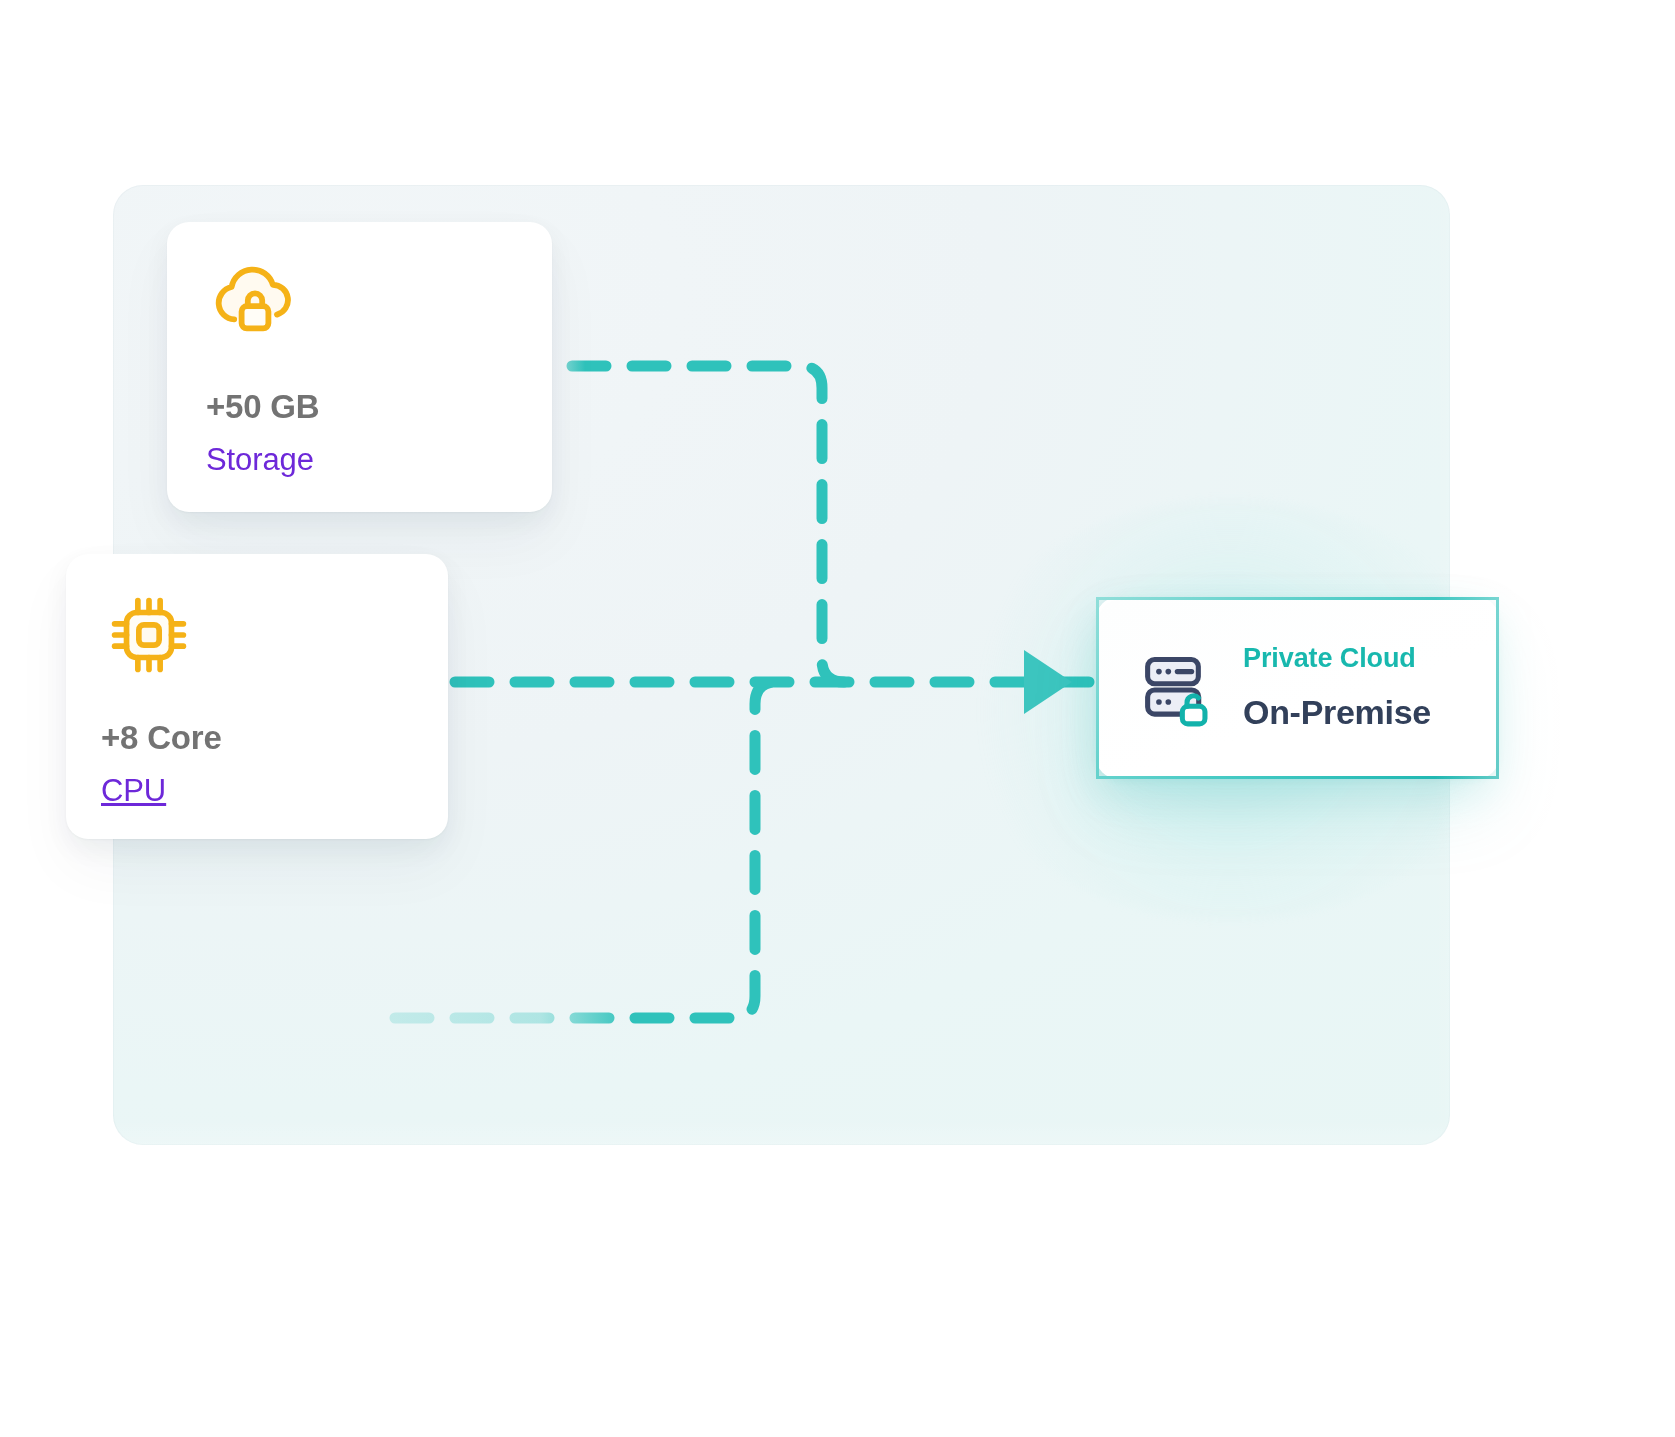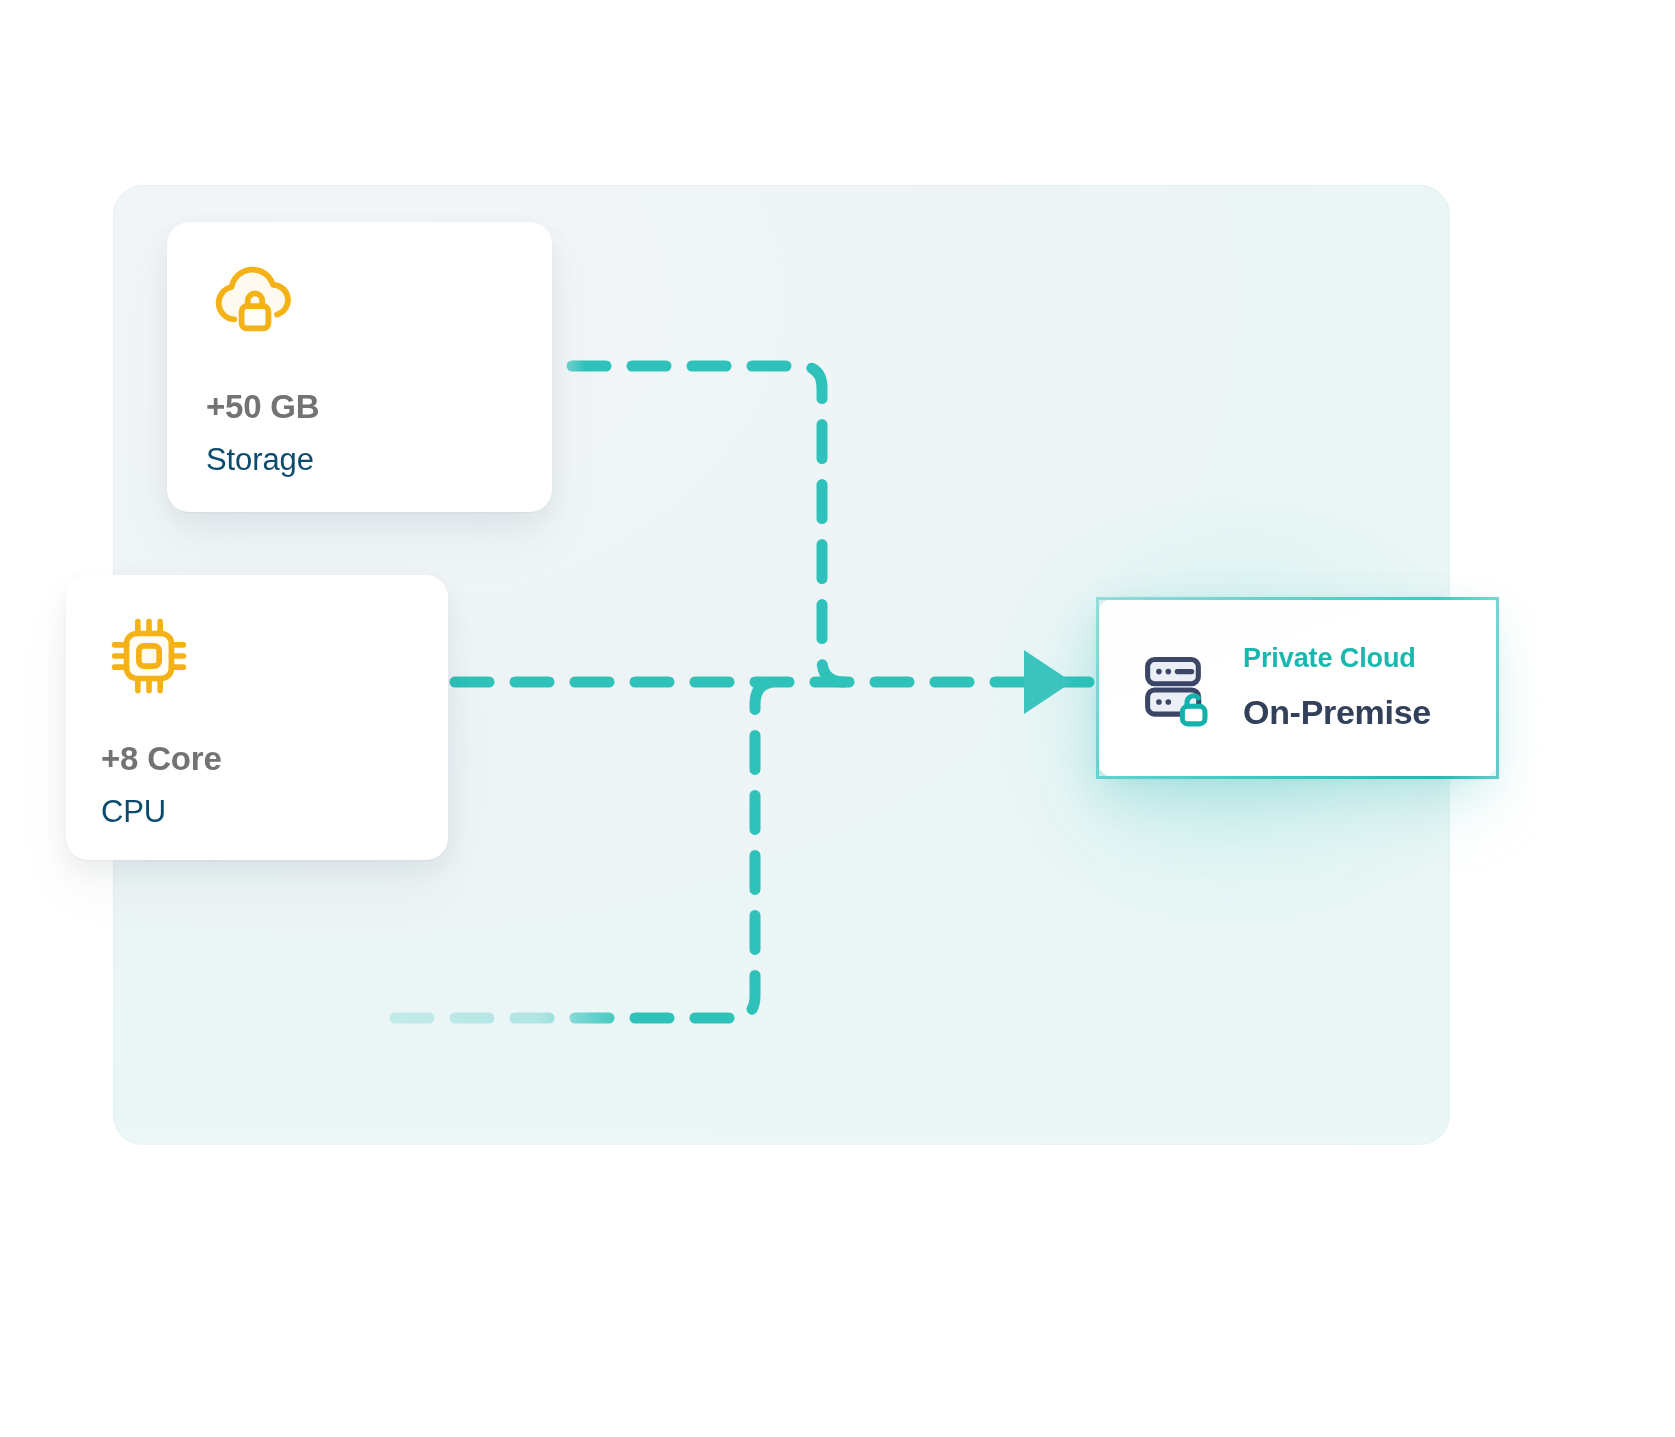--- a/index.html
+++ b/index.html
@@ -85,34 +85,34 @@
     font-size: 33px;
     font-weight: 700;
     color: #737373;
     letter-spacing: -0.2px;
     white-space: nowrap;
   }
   .res-card .lbl {
     position: absolute;
     font-size: 31px;
     font-weight: 400;
-    color: #0c4a6e;
+    color: #6d28d9;
     letter-spacing: -0.1px;
     white-space: nowrap;
   }
 
   #card-storage { left: 167px; top: 222px; width: 385px; height: 290px; }
   #card-storage .icon-wrap { left: 40px; top: 35px; }
   #card-storage .val { left: 39px; top: 166px; }
   #card-storage .lbl { left: 39px; top: 220px; }
 
-  #card-cpu { left: 66px; top: 575px; width: 382px; height: 285px; }
+  #card-cpu { left: 66px; top: 554px; width: 382px; height: 285px; }
   #card-cpu .icon-wrap { left: 40px; top: 38px; }
   #card-cpu .val { left: 35px; top: 165px; }
-  #card-cpu .lbl { left: 35px; top: 219px; }
+  #card-cpu .lbl { left: 35px; top: 219px; text-decoration: underline; }
 
   #card-gpu { left: 232px; top: 893px; width: 381px; height: 283px; }
   #card-gpu .icon-wrap { left: 33px; top: 35px; }
   #card-gpu .val { left: 34px; top: 165px; }
   #card-gpu .lbl { left: 34px; top: 218px; }
 
   
   #card-target {
     position: absolute;
     left: 1096px;

